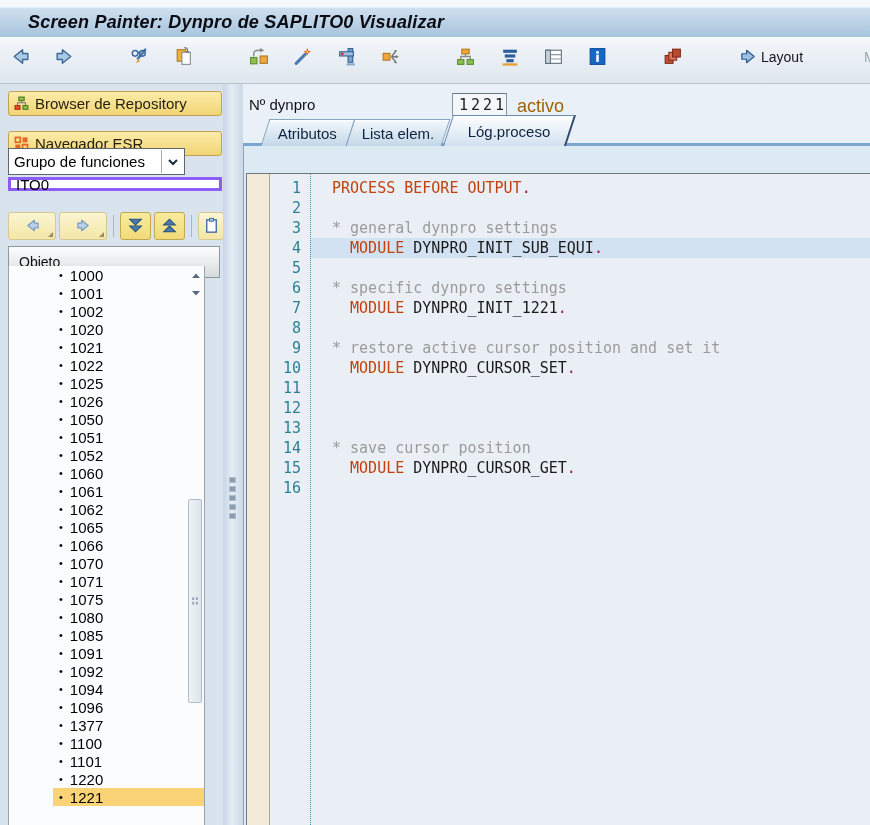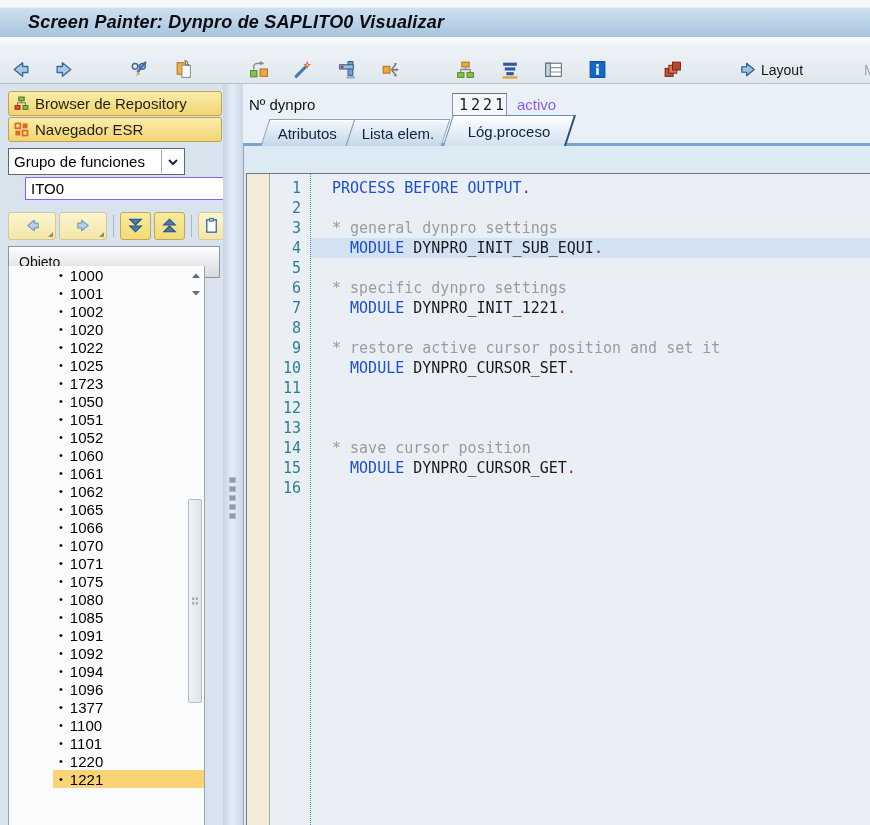--- a/index.html
+++ b/index.html
@@ -11,42 +11,42 @@
 
   
   .title-bar{position:absolute;left:0;top:7px;width:870px;height:30px;
     background:linear-gradient(#cfe0ef,#a6c4dd);border-top:1px solid #e2eef8;
     display:flex;align-items:center;padding-left:28px;box-sizing:border-box}
   .title-text{font-size:18px;font-weight:bold;font-style:italic;color:#0a0a12;letter-spacing:.2px}
 
   
   .toolbar{position:absolute;left:0;top:43px;width:870px;height:41px;
     background:linear-gradient(#f0f4f8,#dfe7ee);border-bottom:1px solid #b6c2cc;
-    display:flex;align-items:flex-end;padding-left:10px;box-sizing:border-box;gap:23px}
+    display:flex;align-items:flex-start;padding-left:10px;box-sizing:border-box;gap:23px}
   .tb-btn{width:27px;height:27px;display:flex;align-items:center;justify-content:center;cursor:default}
   .tb-btn svg{width:21px;height:21px}
   .tb-sep{width:1px;height:24px;background:#b9c3cd;margin:0 4px}
   .tb-label{font-size:14px;color:#15151e;margin-left:3px;white-space:nowrap}
   .tb-item{display:flex;align-items:center;height:27px;padding:0 2px}
   .tb-item.disabled .tb-label{color:#9aa6b2}
 
   
   .sidebar{position:absolute;left:0;top:84px;width:223px;height:741px;background:#d8e3ee}
   .side-btn{position:absolute;left:8px;width:214px;height:25px;box-sizing:border-box;
     background:linear-gradient(#fcecaa,#f1d574);border:1px solid #c2a24e;border-radius:3px;
     display:flex;align-items:center;gap:6px;padding-left:5px;font-size:15px;color:#241e0e;cursor:default}
   #btn-repo{top:7px}
-  #btn-esr{top:33px}
+  #btn-esr{top:47px}
   .side-select{position:absolute;left:8px;top:64px;width:177px;height:27px;background:#fff;
     border:1px solid #5e666e;box-sizing:border-box;display:flex;align-items:center;
     font-size:15px;padding-left:5px;color:#000}
   .select-arrow{position:absolute;right:1px;top:1px;bottom:1px;width:21px;
     border-left:1px solid #a2aab2;display:flex;align-items:center;justify-content:center;background:#fff}
-  .side-input{position:absolute;left:25px;top:93px;width:214px;height:23px;background:#fff;
-    border:1px solid #8b5cf6;box-sizing:border-box;font-size:15px;color:#000;
+  .side-input{position:absolute;left:8px;top:93px;width:214px;height:14px;background:#fff;
+    border:3px solid #8b5cf6;box-sizing:border-box;font-size:15px;color:#000;
     padding:0 5px;display:flex;align-items:center}
   .side-nav{position:absolute;left:8px;top:126px;height:31px;display:flex;align-items:center;gap:3px}
   .nav-btn{height:28px;position:relative;display:flex;align-items:center;justify-content:center;
     border-radius:3px;box-sizing:border-box;cursor:default}
   .nav-btn.wide{width:48px;background:linear-gradient(#fbf5d2,#f3e6a6);border:1px solid #d6c88e}
   .nav-btn.square{width:31px;background:linear-gradient(#f9eb9e,#f1da78);border:1px solid #c2a84e}
   .nav-btn.half{width:26px;background:linear-gradient(#fbf5d2,#f3e6a6);border:1px solid #d6c88e;overflow:hidden}
   .nav-btn .corner{position:absolute;right:2px;bottom:2px;width:0;height:0;
     border-left:5px solid transparent;border-bottom:5px solid #948e62}
   .nav-sep{width:1px;height:22px;background:#aab6c2;margin:0 3px}
@@ -73,21 +73,21 @@
     background:linear-gradient(90deg,#c7d5e4,#e4edf5 45%,#ccd8e6)}
   .splitter .grip{position:absolute;left:7px;width:5px;height:4px;background:#8c9cae;box-shadow:0 0 0 1px #aebecc}
 
   
   .main{position:absolute;left:243px;top:84px;width:627px;height:741px;background:#e9f0f7}
   .dynpro-label{position:absolute;left:6px;top:12px;font-size:15px;color:#101014}
   .dynpro-input{position:absolute;left:209px;top:9px;width:55px;height:23px;box-sizing:border-box;
     background:#f3f7fa;border:1px solid #8a949e;border-top-color:#6e7882;
     font-family:"DejaVu Sans Mono",monospace;font-size:15px;letter-spacing:3px;
     display:flex;align-items:center;padding-left:6px;color:#202024}
-  .dynpro-status{position:absolute;left:274px;top:12px;font-size:15px;color:#8b5cf6}
+  .dynpro-status{position:absolute;left:274px;top:12px;font-size:18px;color:#a16207}
 
   .tabstrip{position:absolute;left:0;top:34px;width:627px;height:28px}
   .tab-underline{position:absolute;left:0;bottom:0;width:100%;height:3px;background:#7ba6d2}
   .tab{position:absolute;bottom:0;height:26px;transform:skewX(-18deg);
     background:linear-gradient(#f3f8fc,#c4d7e8);border:1px solid #8aa4c0;border-bottom:none;
     box-shadow:inset 0 1px 0 #fff;display:flex;align-items:center;justify-content:center;z-index:1;cursor:default}
   .tab .lbl{transform:skewX(18deg);font-size:15px;color:#0e2440;white-space:nowrap}
   .tab.t0{left:22px;width:84px}
   .tab.t1{left:107px;width:94px}
   .tab.t2{left:205px;width:120px}
@@ -101,21 +101,21 @@
   .editor{position:absolute;left:2px;top:27px;right:0;bottom:0;background:#e9eff5;
     border-top:1px solid #6e7880;border-left:1px solid #6e7880}
   .ed-margin{position:absolute;left:0;top:0;bottom:0;width:22px;background:#f2ebd7;border-right:1px solid #a8a89c}
   .ed-gutterline{position:absolute;left:63px;top:0;bottom:0;border-left:1px dotted #4a8ca5;z-index:5}
   .code-lines{position:absolute;left:0;top:4px;right:0;
     font-family:"DejaVu Sans Mono",monospace;font-size:15px;line-height:20px}
   .code-line{display:flex;height:20px;white-space:pre}
   .ln{width:63px;box-sizing:border-box;text-align:right;padding-right:9px;color:#2d7f95}
   .ct{flex:1;padding-left:22px;color:#1a1a1a}
   .ct.hl{background:#d2e2f2}
-  .kw{color:#1d4ed8}
+  .kw{color:#c2410c}
   .id{color:#1a1a1a}
   .pt{color:#99154d}
   .cm{color:#9b9b9b;}
 </style>
 </head>
 <body>
 
 <div class="title-bar">
   <span class="title-text">Screen Painter: Dynpro de SAPLITO0 Visualizar</span>
 </div>
@@ -357,31 +357,36 @@
           <span>1002</span>
         </span>
       </div>
       <div class="obj-row">
         <span class="inner">
           <span>1020</span>
         </span>
       </div>
       <div class="obj-row">
         <span class="inner">
+          <span>1021</span>
+        </span>
+      </div>
+      <div class="obj-row">
+        <span class="inner">
           <span>1022</span>
         </span>
       </div>
       <div class="obj-row">
         <span class="inner">
           <span>1025</span>
         </span>
       </div>
       <div class="obj-row">
         <span class="inner">
-          <span>1723</span>
+          <span>1026</span>
         </span>
       </div>
       <div class="obj-row">
         <span class="inner">
           <span>1050</span>
         </span>
       </div>
       <div class="obj-row">
         <span class="inner">
           <span>1051</span>

